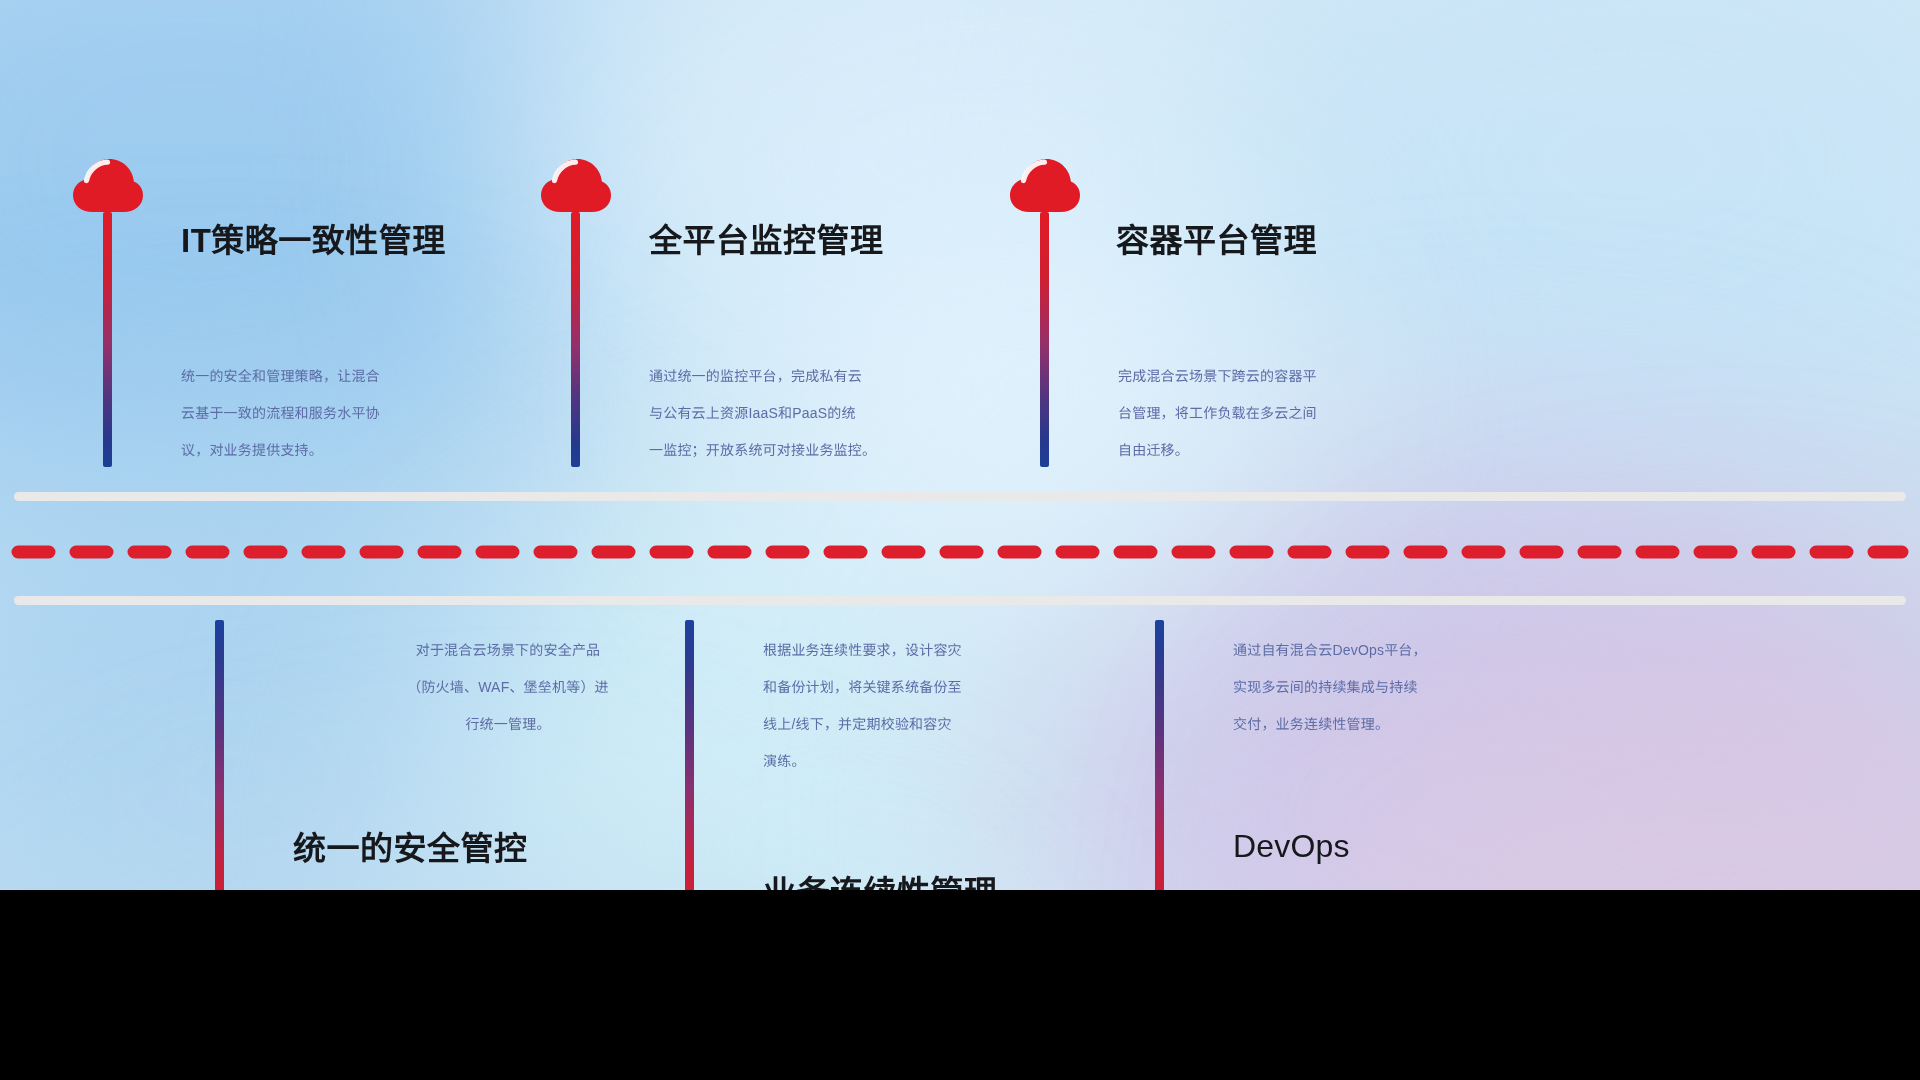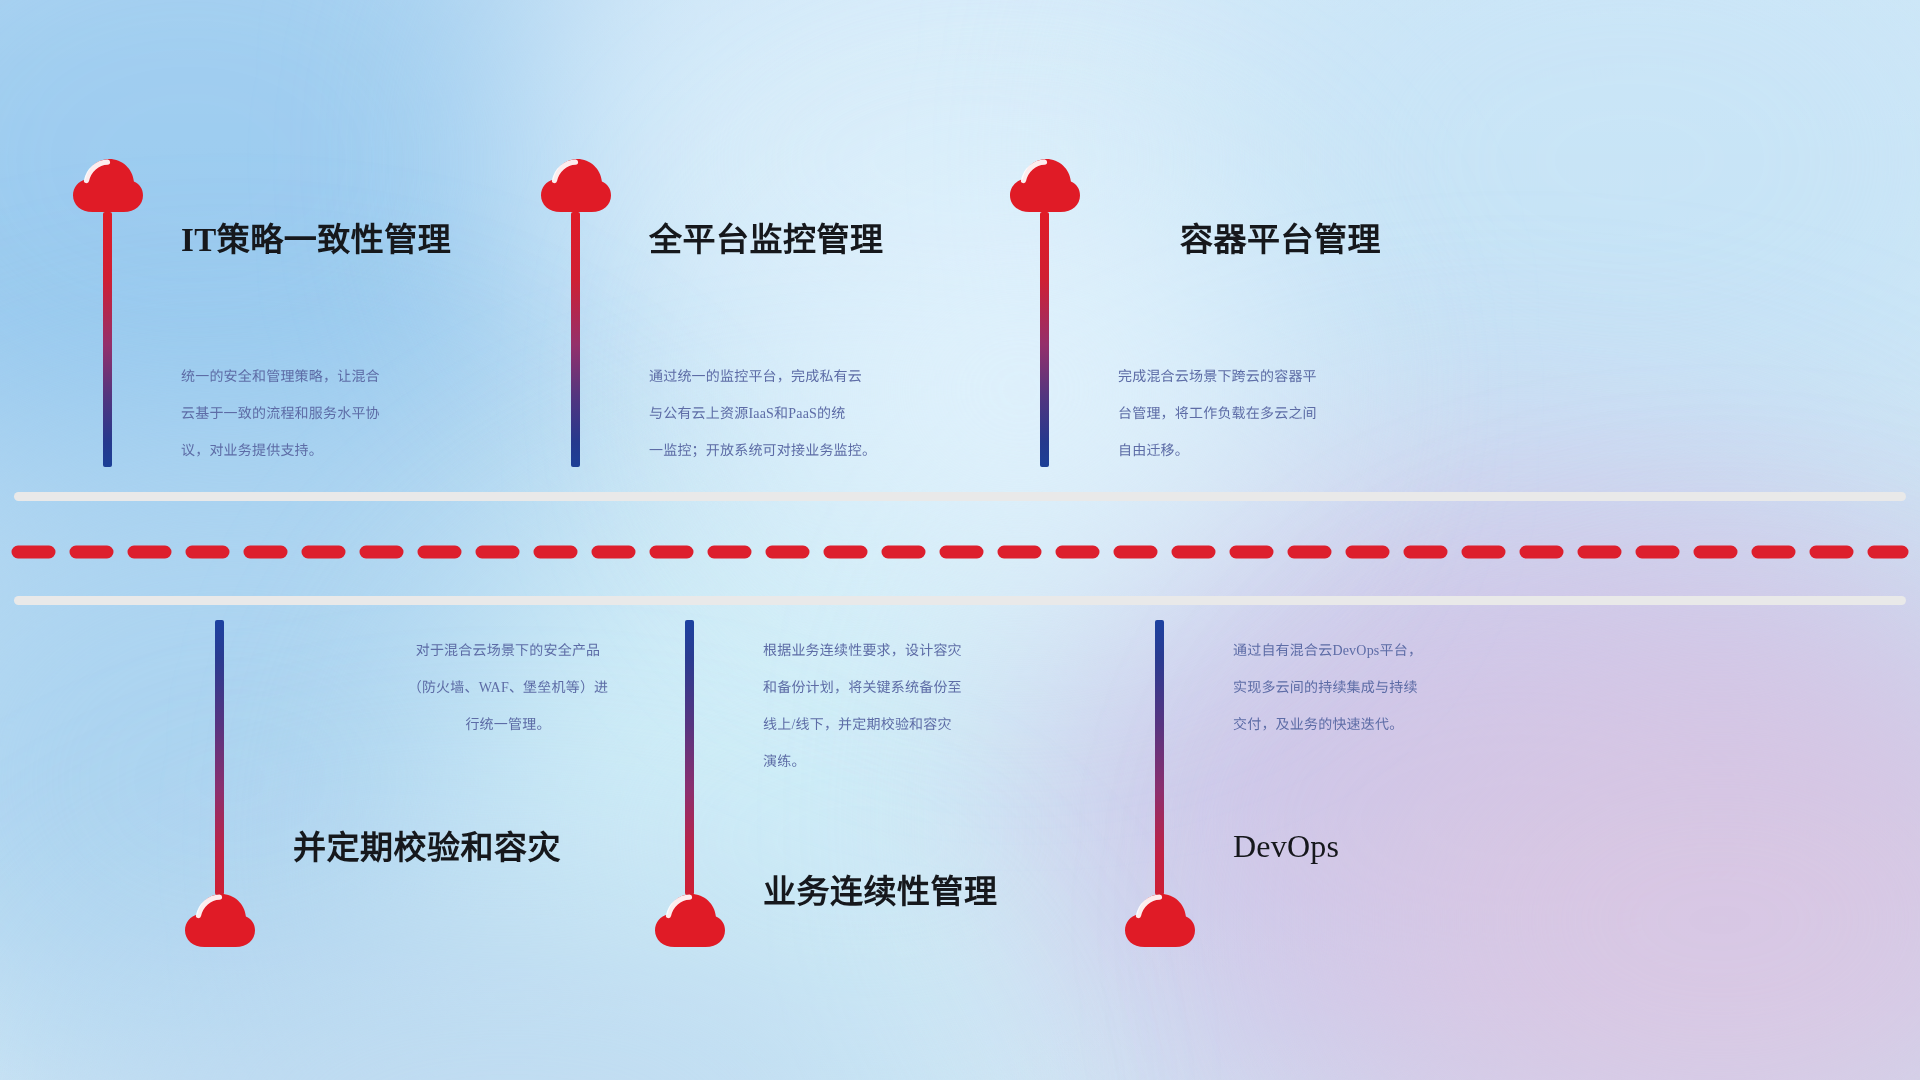--- a/index.html
+++ b/index.html
@@ -4,23 +4,23 @@
 <title>Hybrid Cloud Management Infographic</title>
 <style>
   html, body {
     margin: 0;
     padding: 0;
     background: #000;
   }
   #stage {
     position: relative;
     width: 1920px;
-    height: 1080px;
+    height: 890px;
     overflow: hidden;
-    font-family: Liberation Serif, serif;
+    font-family: Liberation Sans, sans-serif;
     background: #cfe3f2;
   }
   
   .bg-base {
     position: absolute; inset: 0;
     background: linear-gradient(160deg,
         #c4ddf2 0%,
         #bedcf4 18%,
         #cbe6f6 38%,
         #d6ecf7 55%,
@@ -175,32 +175,32 @@
   </div>
 
   <div class="item">
     <svg class="cloud" width="74" height="60" viewBox="0 0 74 60" style="left:1008px; top:155px;">
       <path d="M21.5 57 C9.6 57 2 49.6 2 40.2 C2 32.4 7.4 26 14.9 24.2
                C16.6 12.6 26.4 4 38.3 4 C51.2 4 61.8 13.9 62.9 26.6
                C68.6 28.9 72 34.2 72 40.4 C72 49.6 64.4 57 52.6 57 Z" fill="#e01b26"></path>
       <path d="M15.5 25.5 C17.8 14.8 26.5 7.5 36.5 7.2" stroke="#ffffff" stroke-width="5.2" stroke-linecap="round" fill="none" opacity="0.92"></path>
     </svg>
     <div class="stem stem-down" style="left:1040px; top:212px; height:255px;"></div>
-    <div class="title" style="left:1180px; top:224px;">容器平台管理</div>
+    <div class="title" style="left:1116px; top:224px;">容器平台管理</div>
     <div class="body" style="left:1118px; top:358px; width:440px;">完成混合云场景下跨云的容器平
 台管理，将工作负载在多云之间
 自由迁移。</div>
   </div>
 
   <div class="item">
     <div class="stem stem-up" style="left:215px; top:620px; height:275px;"></div>
     <div class="body" style="left:293px; top:632px; width:430px;text-align:center;">对于混合云场景下的安全产品
 （防火墙、WAF、堡垒机等）进
 行统一管理。</div>
-    <div class="title" style="left:293px; top:832px;">并定期校验和容灾</div>
+    <div class="title" style="left:293px; top:832px;">统一的安全管控</div>
     <svg class="cloud" width="74" height="60" viewBox="0 0 74 60" style="left:183px; top:890px;">
       <path d="M21.5 57 C9.6 57 2 49.6 2 40.2 C2 32.4 7.4 26 14.9 24.2
                C16.6 12.6 26.4 4 38.3 4 C51.2 4 61.8 13.9 62.9 26.6
                C68.6 28.9 72 34.2 72 40.4 C72 49.6 64.4 57 52.6 57 Z" fill="#e01b26"></path>
       <path d="M15.5 25.5 C17.8 14.8 26.5 7.5 36.5 7.2" stroke="#ffffff" stroke-width="5.2" stroke-linecap="round" fill="none" opacity="0.92"></path>
     </svg>
   </div>
 
   <div class="item">
     <div class="stem stem-up" style="left:685px; top:620px; height:275px;"></div>
@@ -214,21 +214,21 @@
                C16.6 12.6 26.4 4 38.3 4 C51.2 4 61.8 13.9 62.9 26.6
                C68.6 28.9 72 34.2 72 40.4 C72 49.6 64.4 57 52.6 57 Z" fill="#e01b26"></path>
       <path d="M15.5 25.5 C17.8 14.8 26.5 7.5 36.5 7.2" stroke="#ffffff" stroke-width="5.2" stroke-linecap="round" fill="none" opacity="0.92"></path>
     </svg>
   </div>
 
   <div class="item">
     <div class="stem stem-up" style="left:1155px; top:620px; height:275px;"></div>
     <div class="body" style="left:1233px; top:632px; width:430px;">通过自有混合云DevOps平台，
 实现多云间的持续集成与持续
-交付，及业务的快速迭代。</div>
+交付，业务连续性管理。</div>
     <div class="title latin" style="left:1233px; top:830px;">DevOps</div>
     <svg class="cloud" width="74" height="60" viewBox="0 0 74 60" style="left:1123px; top:890px;">
       <path d="M21.5 57 C9.6 57 2 49.6 2 40.2 C2 32.4 7.4 26 14.9 24.2
                C16.6 12.6 26.4 4 38.3 4 C51.2 4 61.8 13.9 62.9 26.6
                C68.6 28.9 72 34.2 72 40.4 C72 49.6 64.4 57 52.6 57 Z" fill="#e01b26"></path>
       <path d="M15.5 25.5 C17.8 14.8 26.5 7.5 36.5 7.2" stroke="#ffffff" stroke-width="5.2" stroke-linecap="round" fill="none" opacity="0.92"></path>
     </svg>
   </div>
 
 </div>

